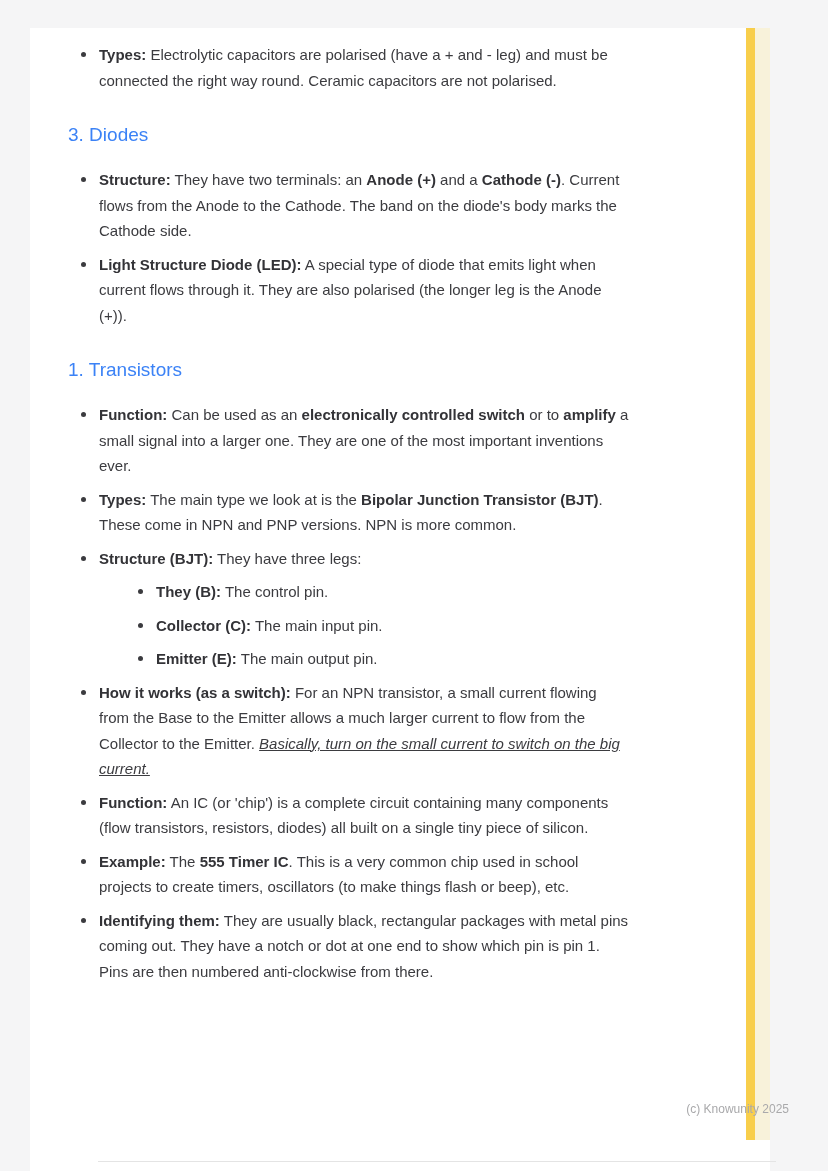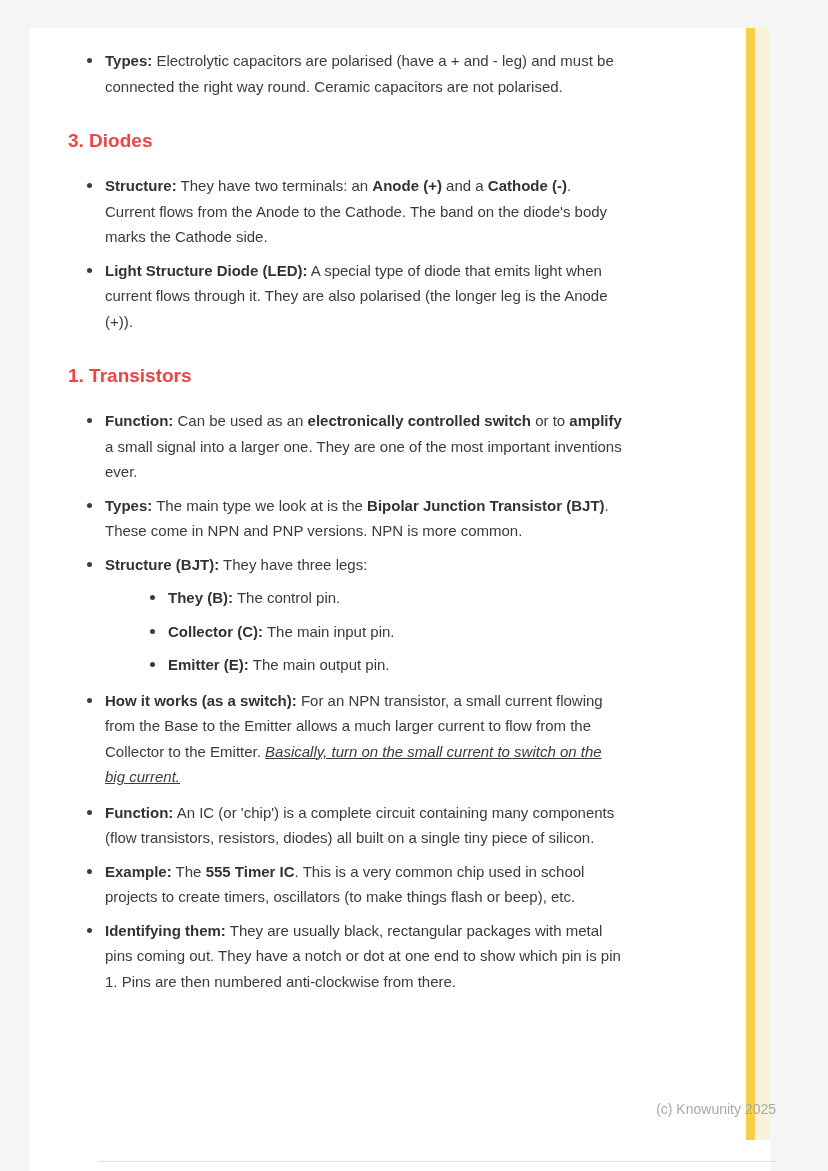--- a/index.html
+++ b/index.html
@@ -41,29 +41,29 @@
   .content {
     position: absolute;
     left: 38px;
     top: 10px;
     width: 566px;
     color: #3b3b3f;
     font-size: 15px;
     line-height: 25.5px;
   }
   h2.section-heading {
-    color: #ef4444;
+    color: #3b82f6;
     font-size: 19px;
     line-height: 24px;
-    font-weight: 700;
+    font-weight: 400;
     margin: 30px 0 20px 0;
   }
   ul.doc-list {
     list-style: none;
-    margin: 10px;
+    margin: 4px;
     padding: 0;
   }
   ul.doc-list ul.doc-list {
     margin-top: 8px;
     padding-left: 26px;
   }
   li.doc-item {
     position: relative;
     padding-left: 27px;
     margin: 0 0 8px 0;
@@ -83,22 +83,22 @@
     position: absolute;
     left: 68px;
     top: 1133px;
     width: 678px;
     height: 1px;
     background: #e4e4e4;
   }
   .footer-copyright {
     position: absolute;
     top: 1102px;
-    right: 52px;
-    font-size: 14px;
+    right: 39px;
+    font-size: 12px;
     line-height: 14px;
     color: #a9a9ab;
     z-index: 5;
   }
 </style>
 </head>
 <body>
 
 <main class="page-card">
   <div class="content" id="doc">

